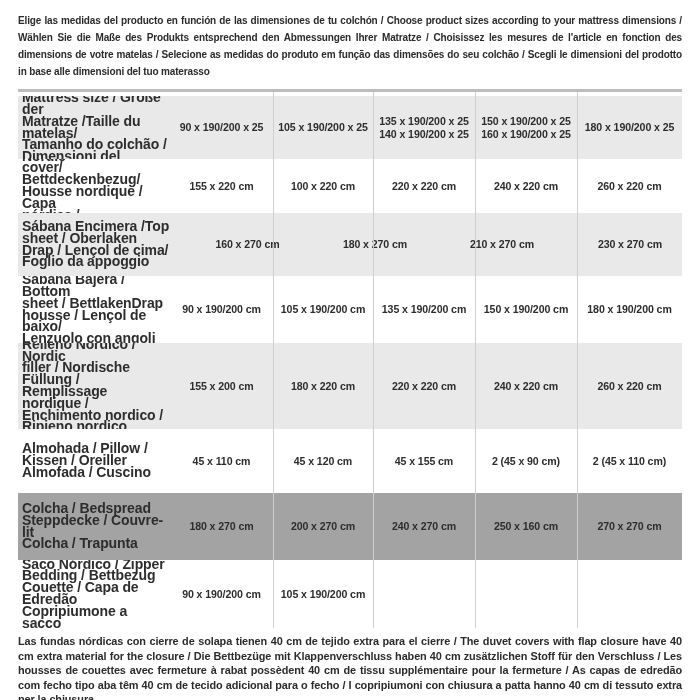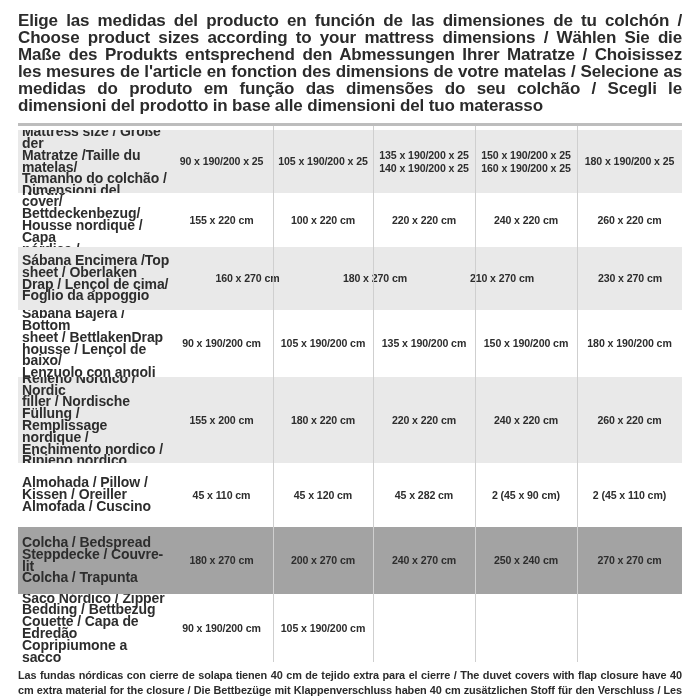--- a/index.html
+++ b/index.html
@@ -3,21 +3,21 @@
 <meta charset="utf-8">
 <style>
   html,body{margin:0;padding:0;}
   body{
     width:700px;height:700px;background:#ffffff;
     font-family:"Liberation Sans",sans-serif;color:#2d2d2d;
     -webkit-font-smoothing:antialiased;
   }
   .page{padding:12px 18px 0 18px;width:664px;}
   .intro{
-    font-weight:700;font-size:17px;line-height:17px;
+    font-weight:700;font-size:10px;line-height:17px;
     text-align:justify;letter-spacing:-0.15px;color:#2b2b2b;
   }
   .size-table{
     margin-top:9px;position:relative;
     border-top:3px solid #bdbdbd;padding-top:4px;
   }
   .vline{position:absolute;top:0;bottom:0;width:1px;background:#cfcfcf;}
   .vl1{left:255px;} .vl2{left:355px;} .vl3{left:457px;} .vl4{left:559px;}
   .trow{display:grid;grid-template-columns:152px 103px 100px 102px 102px auto;}
   .trow.g{background:#e9e9e9;}
@@ -111,33 +111,33 @@
       <div class="cell val">240 x 220 cm</div>
       <div class="cell val">260 x 220 cm</div>
     </div>
 
     <div class="trow" style="height:64px">
       <div class="cell label">Almohada  / Pillow /
 Kissen / Oreiller
 Almofada / Cuscino</div>
       <div class="cell val">45 x 110 cm</div>
       <div class="cell val">45 x 120 cm</div>
-      <div class="cell val">45 x 282 cm</div>
+      <div class="cell val">45 x 155 cm</div>
       <div class="cell val">2 (45 x 90 cm)</div>
       <div class="cell val">2 (45 x 110 cm)</div>
     </div>
 
     <div class="trow g" style="height: 67px; background: #a3a3a3;">
       <div class="cell label">Colcha / Bedspread
 Steppdecke / Couvre-lit
 Colcha / Trapunta</div>
       <div class="cell val">180 x 270 cm</div>
       <div class="cell val">200 x 270 cm</div>
       <div class="cell val">240 x 270 cm</div>
-      <div class="cell val">250 x 240 cm</div>
+      <div class="cell val">250 x 160 cm</div>
       <div class="cell val">270 x 270 cm</div>
     </div>
 
     <div class="trow" style="height:68px">
       <div class="cell label">Saco Nórdico / Zipper
 Bedding / Bettbezug
 Couette  / Capa de Edredão
 Copripiumone a sacco</div>
       <div class="cell val">90 x 190/200 cm</div>
       <div class="cell val">105 x 190/200 cm</div>

